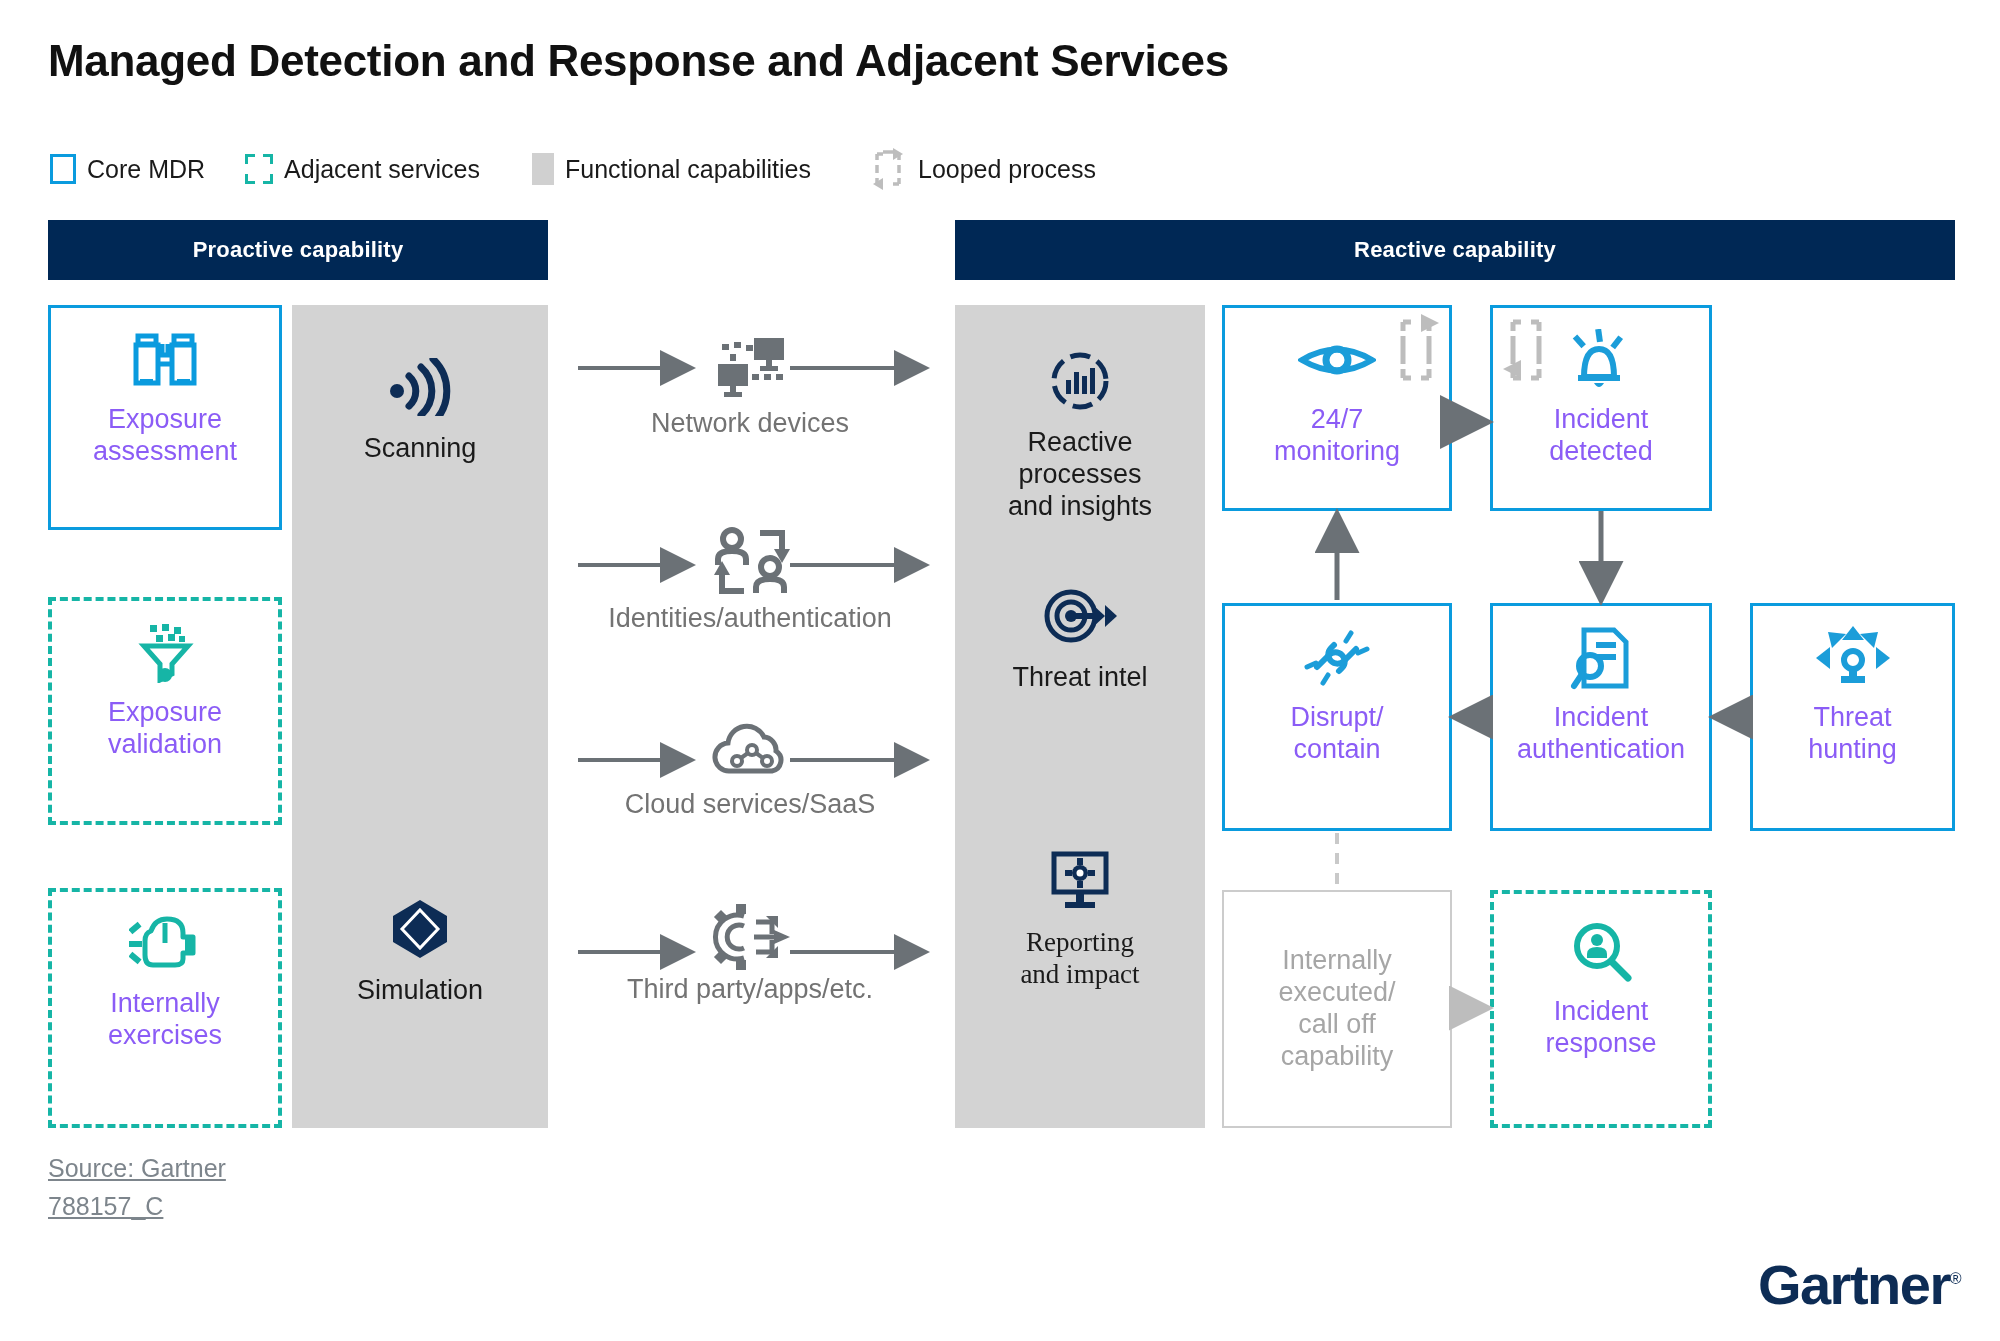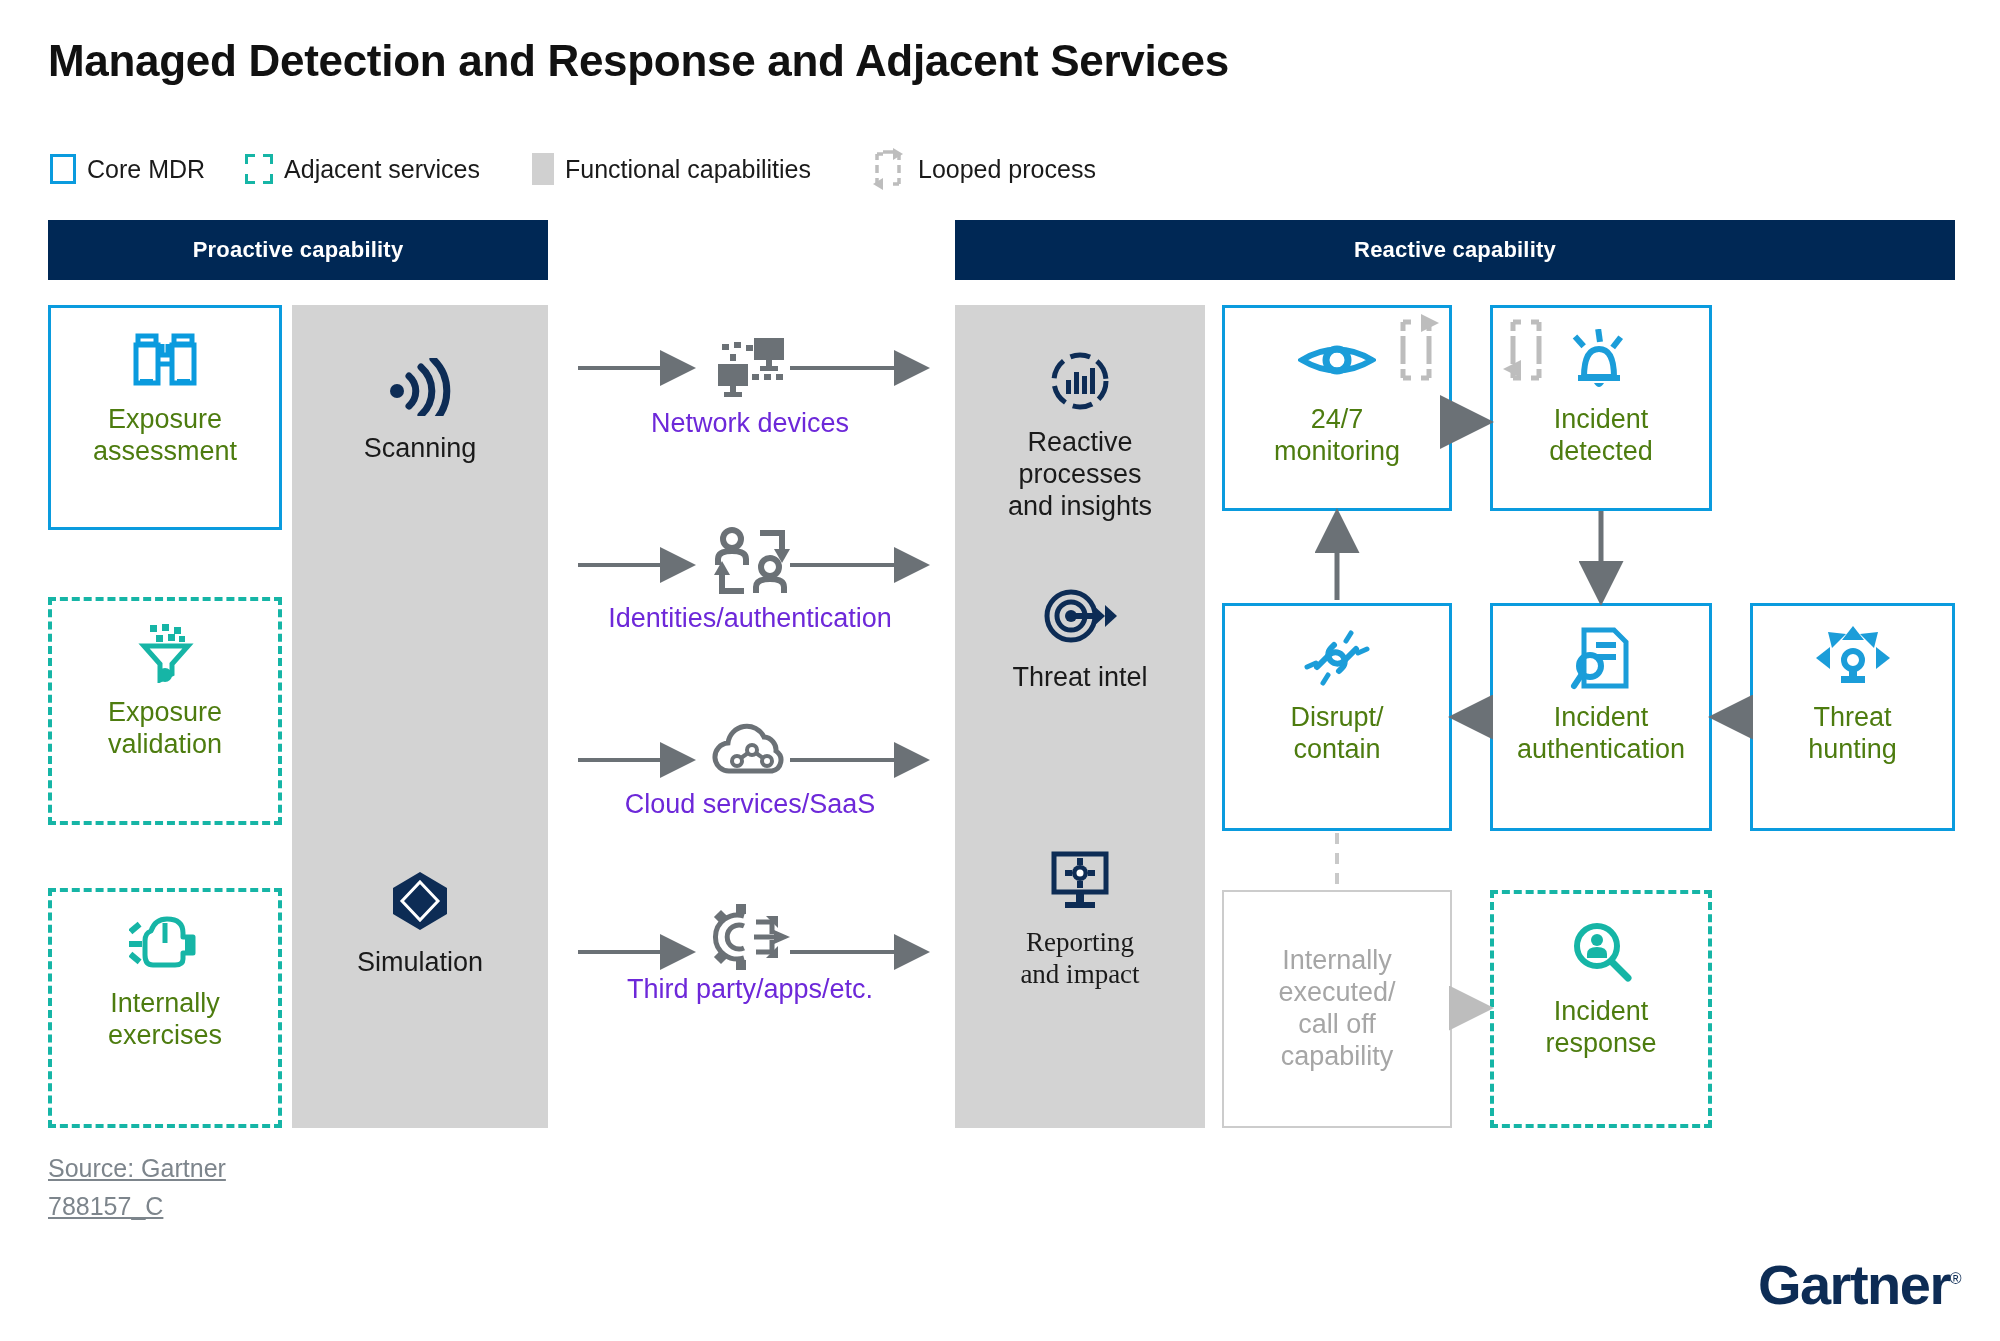--- a/index.html
+++ b/index.html
@@ -80,21 +80,21 @@
   .node-adj  { border: 4px dashed #16b5a6; }
   .node-ghost { border: 2px solid #cccccc; }
   .node-icon {
     display: flex; align-items: center; justify-content: center;
     height: 72px;
     margin-top: 16px;
   }
   .node-label {
     font-size: 27px;
     line-height: 1.18;
-    color: #4d7c0f;
+    color: #8b5cf6;
     padding: 0 6px;
     margin-top: 8px;
   }
   .node-label.ghost { color: #a6a6a6; }
 
   
   .funcol {
     position: absolute;
     background: #d3d3d3;
   }
@@ -109,21 +109,21 @@
   .funcol-cell .node-icon { margin-top: 0; }
   .funcol-cell .node-label { font-size: 27px; line-height: 1.18; color: #1a1a1a; margin-top: 10px; }
 
   
   .flowrow { position: absolute; }
   .flow-caption {
     position: absolute;
     width: 100%;
     text-align: center;
     font-size: 27px;
-    color: #6d28d9;
+    color: #737373;
     white-space: nowrap;
   }
 
   
   .overlay {
     position: absolute; left: 0; top: 0;
     width: 2000px; height: 1341px;
     pointer-events: none;
   }
 
@@ -256,21 +256,21 @@
           <path d="M22 18 a20 20 0 0 1 0 30"></path>
           <path d="M34 9 a32 32 0 0 1 0 48"></path>
           <path d="M46 1 a44 44 0 0 1 0 64"></path>
         </g>
       </svg>
     </span>
     <span class="node-label">Scanning</span>
   </div>
 
 
-  <div class="funcol-cell" style="top:560px;">
+  <div class="funcol-cell" style="top:588px;">
     <span class="node-icon">
       <svg width="62" height="62" viewBox="0 0 62 62">
         <path d="M31 2 L58 18 V44 L31 60 L4 44 V18 Z" fill="#0d2c55"></path>
         <path d="M31 12 L49 31 L31 50 L13 31 Z" fill="none" stroke="#ffffff" stroke-width="3"></path>
       </svg>
     </span>
     <span class="node-label">Simulation</span>
   </div>
 
 </div>

